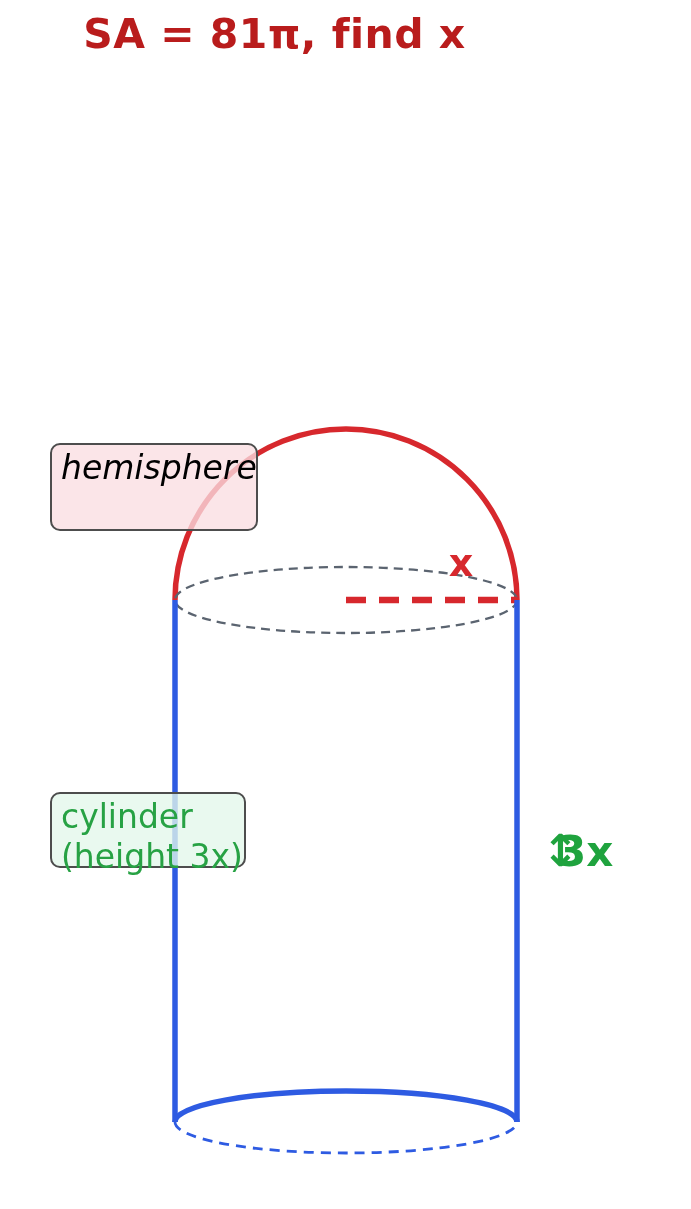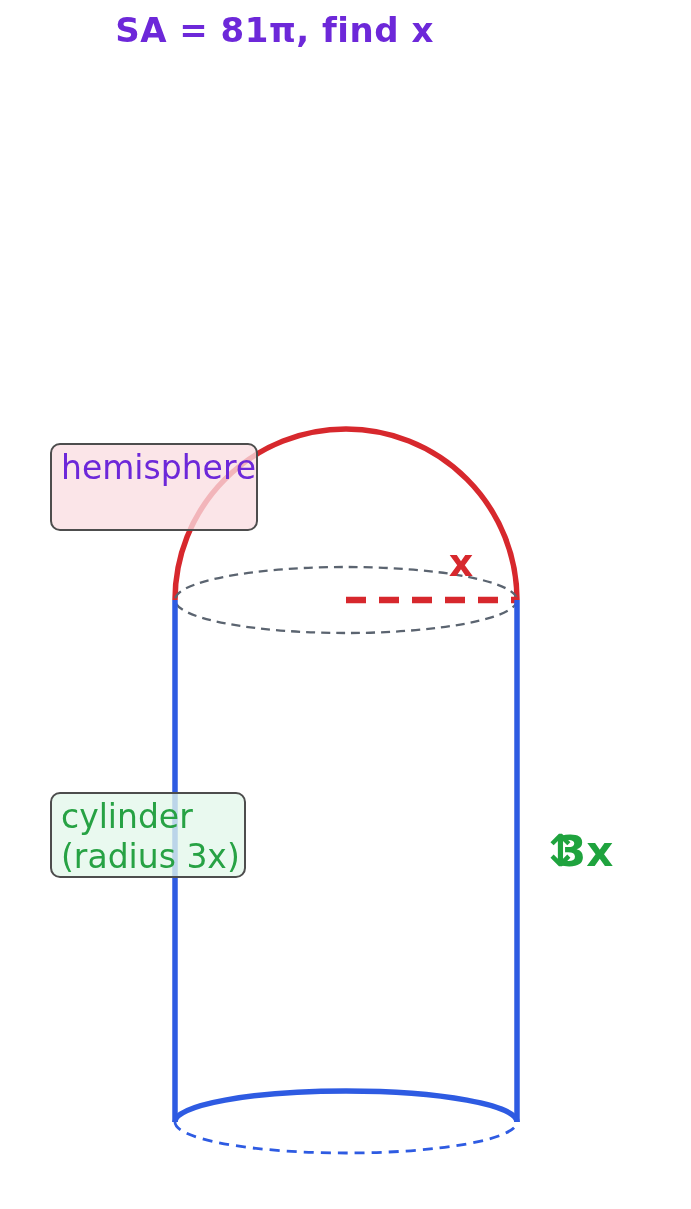--- a/index.html
+++ b/index.html
@@ -14,23 +14,23 @@
     height: 1209px;
     background: #ffffff;
     overflow: hidden;
   }
   .title {
     position: absolute;
     top: 10px;
     left: 0;
     width: 549px;
     text-align: center;
-    font-size: 34px;
+    font-size: 41px;
     font-weight: bold;
-    color: #6d28d9;
+    color: #b91c1c;
     letter-spacing: 0.5px;
     white-space: nowrap;
   }
   svg.canvas {
     position: absolute;
     left: 0;
     top: 0;
   }
   .callout {
     position: absolute;
@@ -41,27 +41,28 @@
     font-size: 33px;
     line-height: 1.22;
     white-space: nowrap;
   }
   .callout-hemisphere {
     left: 50px;
     top: 443px;
     width: 208px;
     height: 88px;
     background: rgba(250, 222, 225, 0.78);
-    color: #6d28d9;
+    color: #000000;
+    font-style: italic;
   }
   .callout-cylinder {
     left: 50px;
     top: 792px;
     width: 196px;
-    height: 86px;
+    height: 76px;
     background: rgba(227, 247, 234, 0.78);
     color: #27a244;
   }
 </style>
 </head>
 <body>
 
 <div class="stage">
 
   <div class="title">SA = 81π, find x</div>
@@ -86,16 +87,16 @@
     <text x="542" y="866" text-anchor="start" font-size="44" font-weight="bold" fill="#1fa33e">↕</text>
     <text x="557" y="866" text-anchor="start" font-size="42" font-weight="bold" fill="#1fa33e">3x</text>
   </svg>
 
   <div class="callout callout-hemisphere">
     <div>hemisphere</div>
   </div>
 
   <div class="callout callout-cylinder">
     <div>cylinder</div>
-    <div>(radius 3x)</div>
+    <div>(height 3x)</div>
   </div>
 
 </div>
 
 </body></html>

